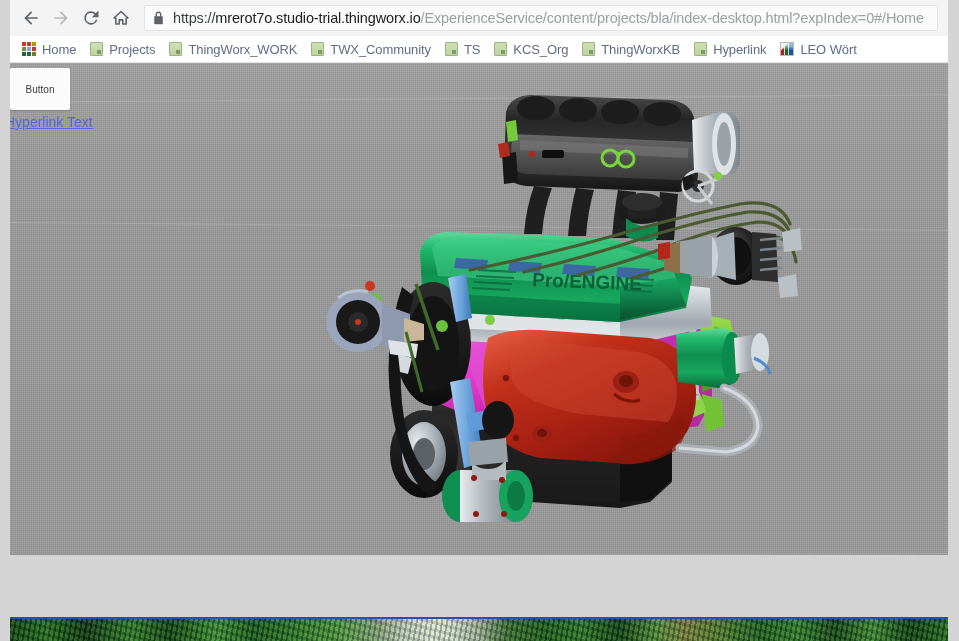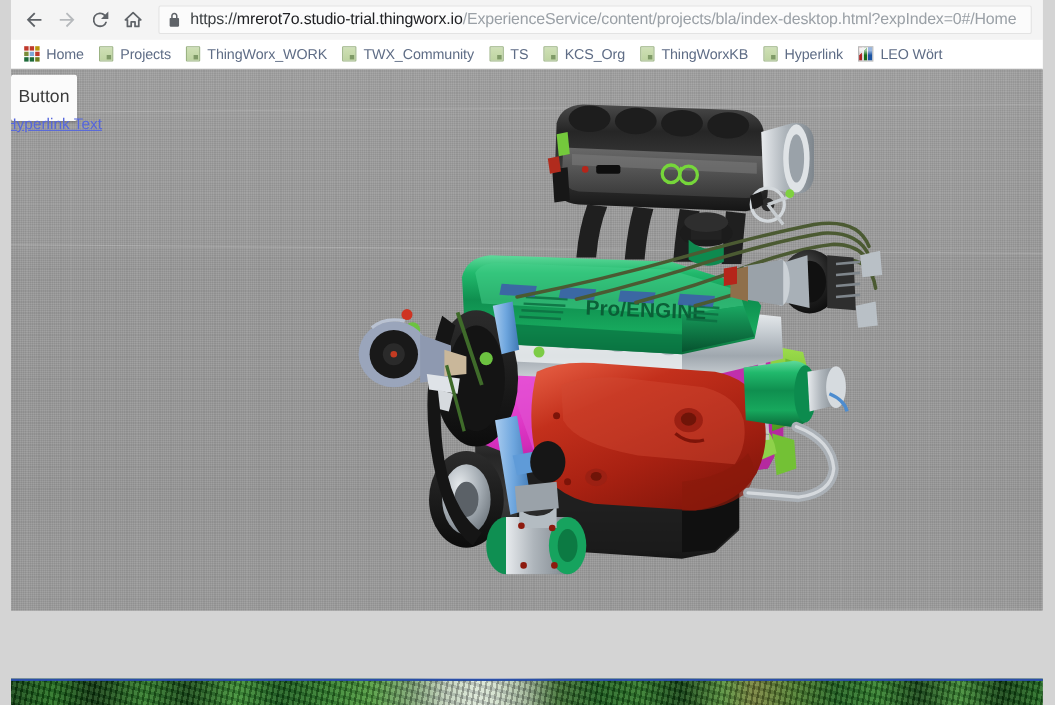--- a/index.html
+++ b/index.html
@@ -213,30 +213,30 @@
     top: 5px;
     width: 60px;
     height: 42px;
     background: #fbfbfb;
     border: none;
     border-radius: 2px;
     box-shadow: 0 1px 2px rgba(0,0,0,.18);
     display: flex;
     align-items: center;
     justify-content: center;
-    font-size: 16px;
+    font-size: 10px;
     color: #3b3b3b;
     font-family: "Liberation Sans", sans-serif;
     cursor: pointer;
     padding: 0;
   }
   .widget-hyperlink {
     position: absolute;
     left: -5px;
-    top: 41px;
+    top: 51px;
     font-size: 14px;
     color: #5566dd;
     text-decoration-color: #5566dd;
     cursor: pointer;
     white-space: nowrap;
   }
 
   
   .engine {
     position: absolute;

